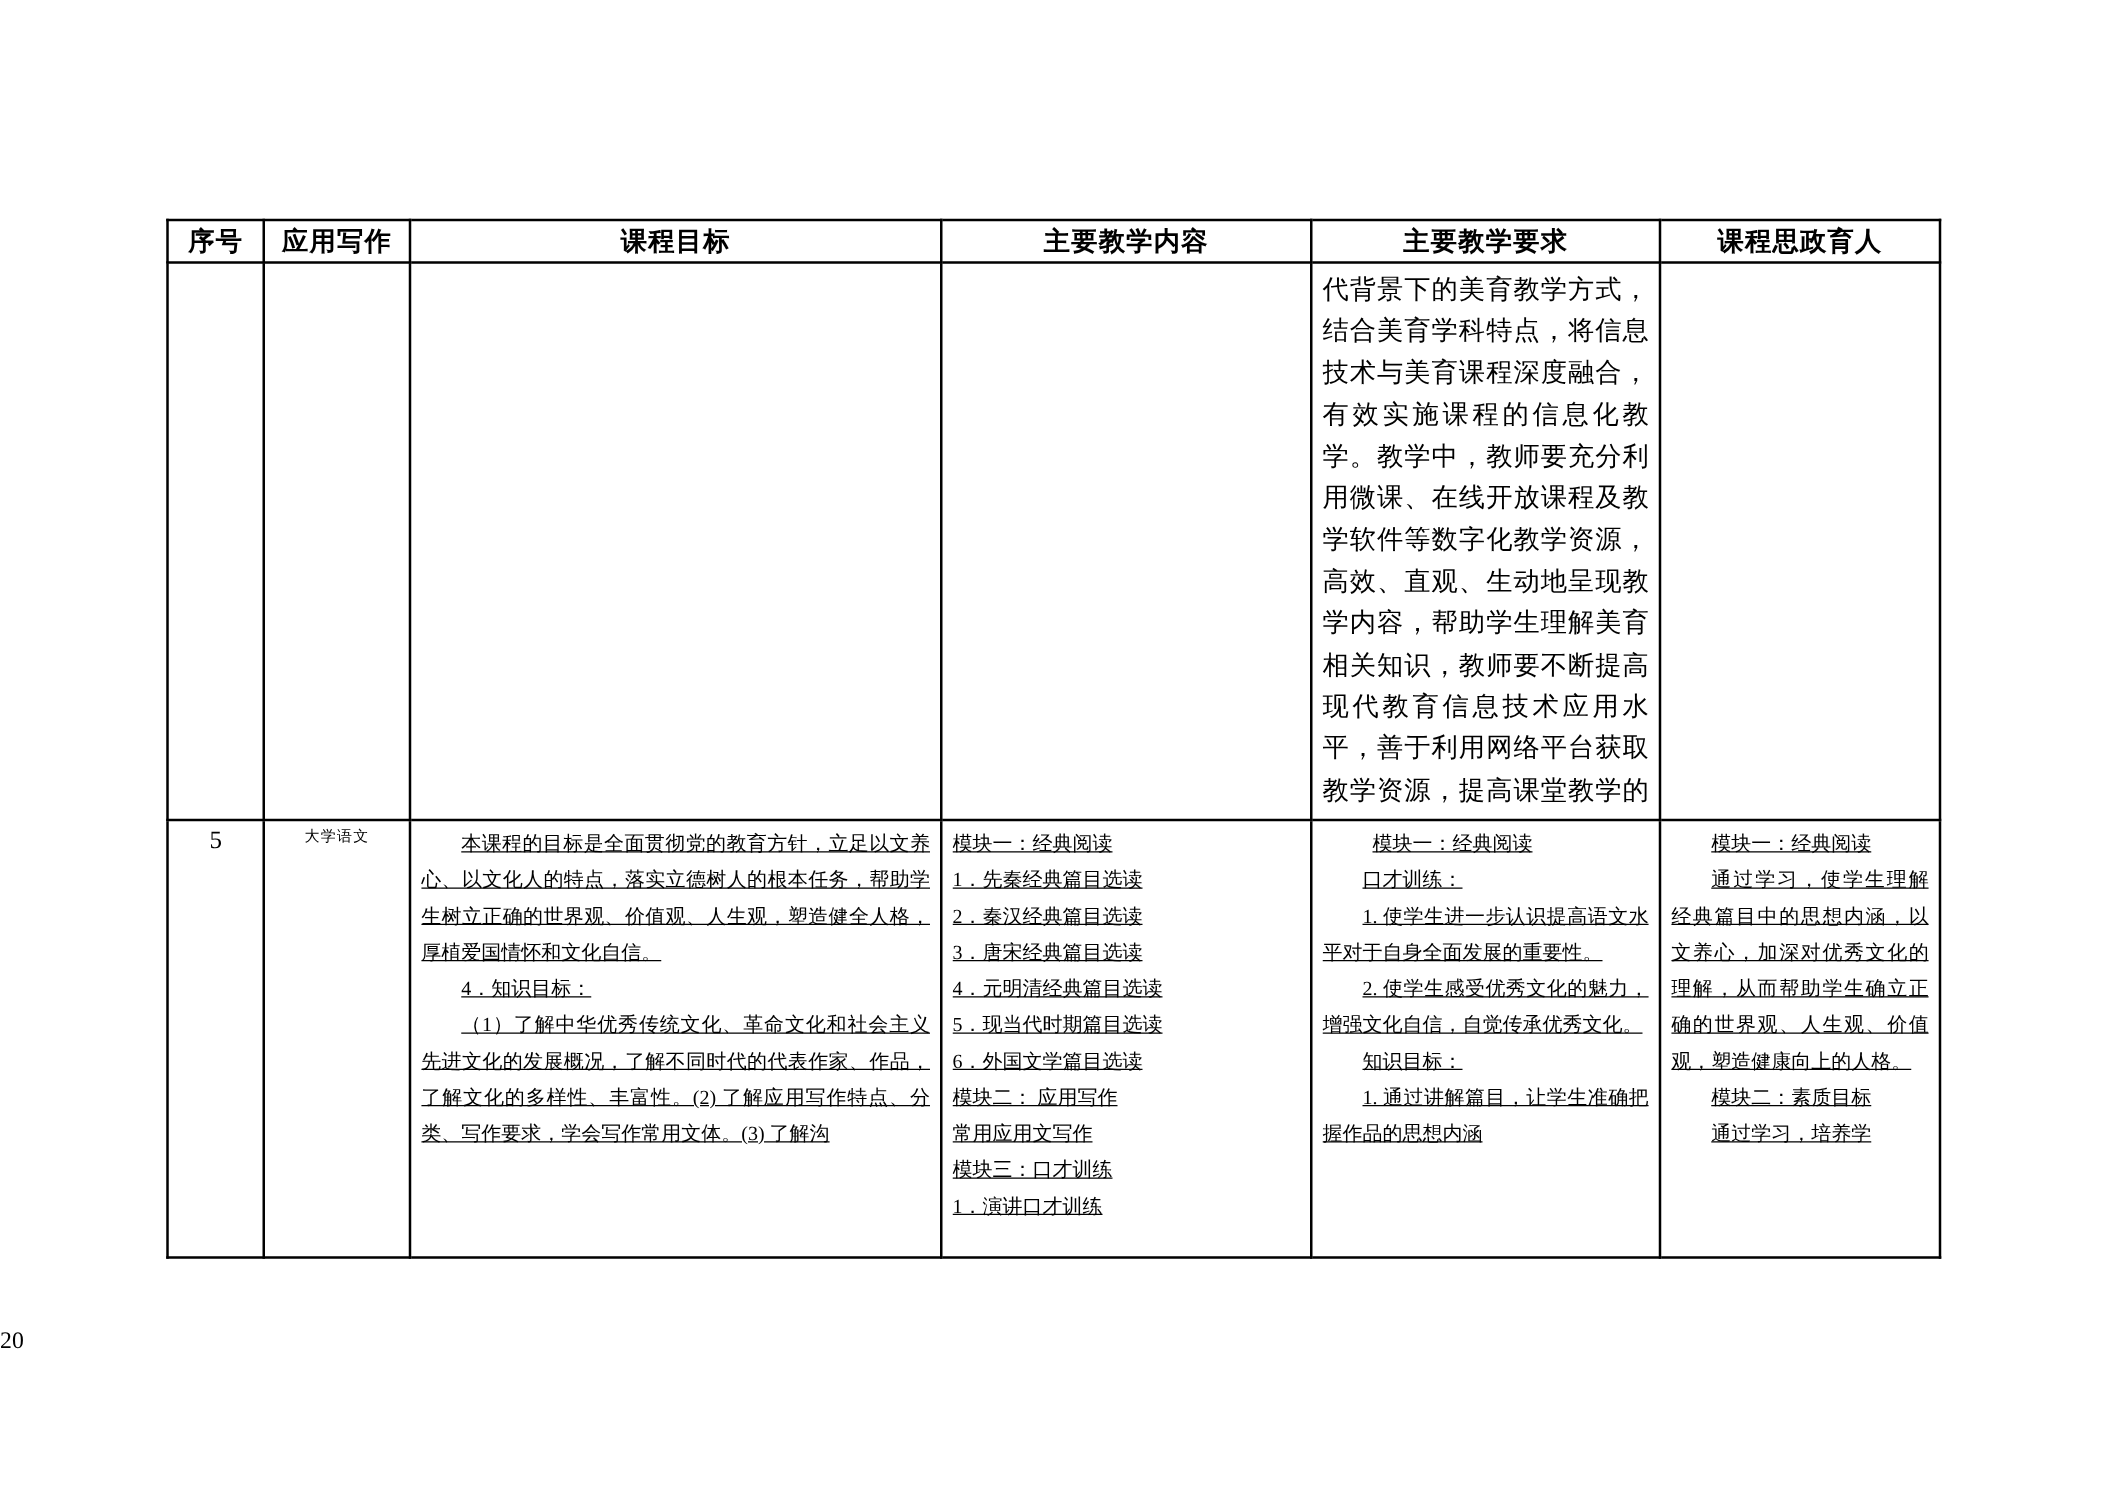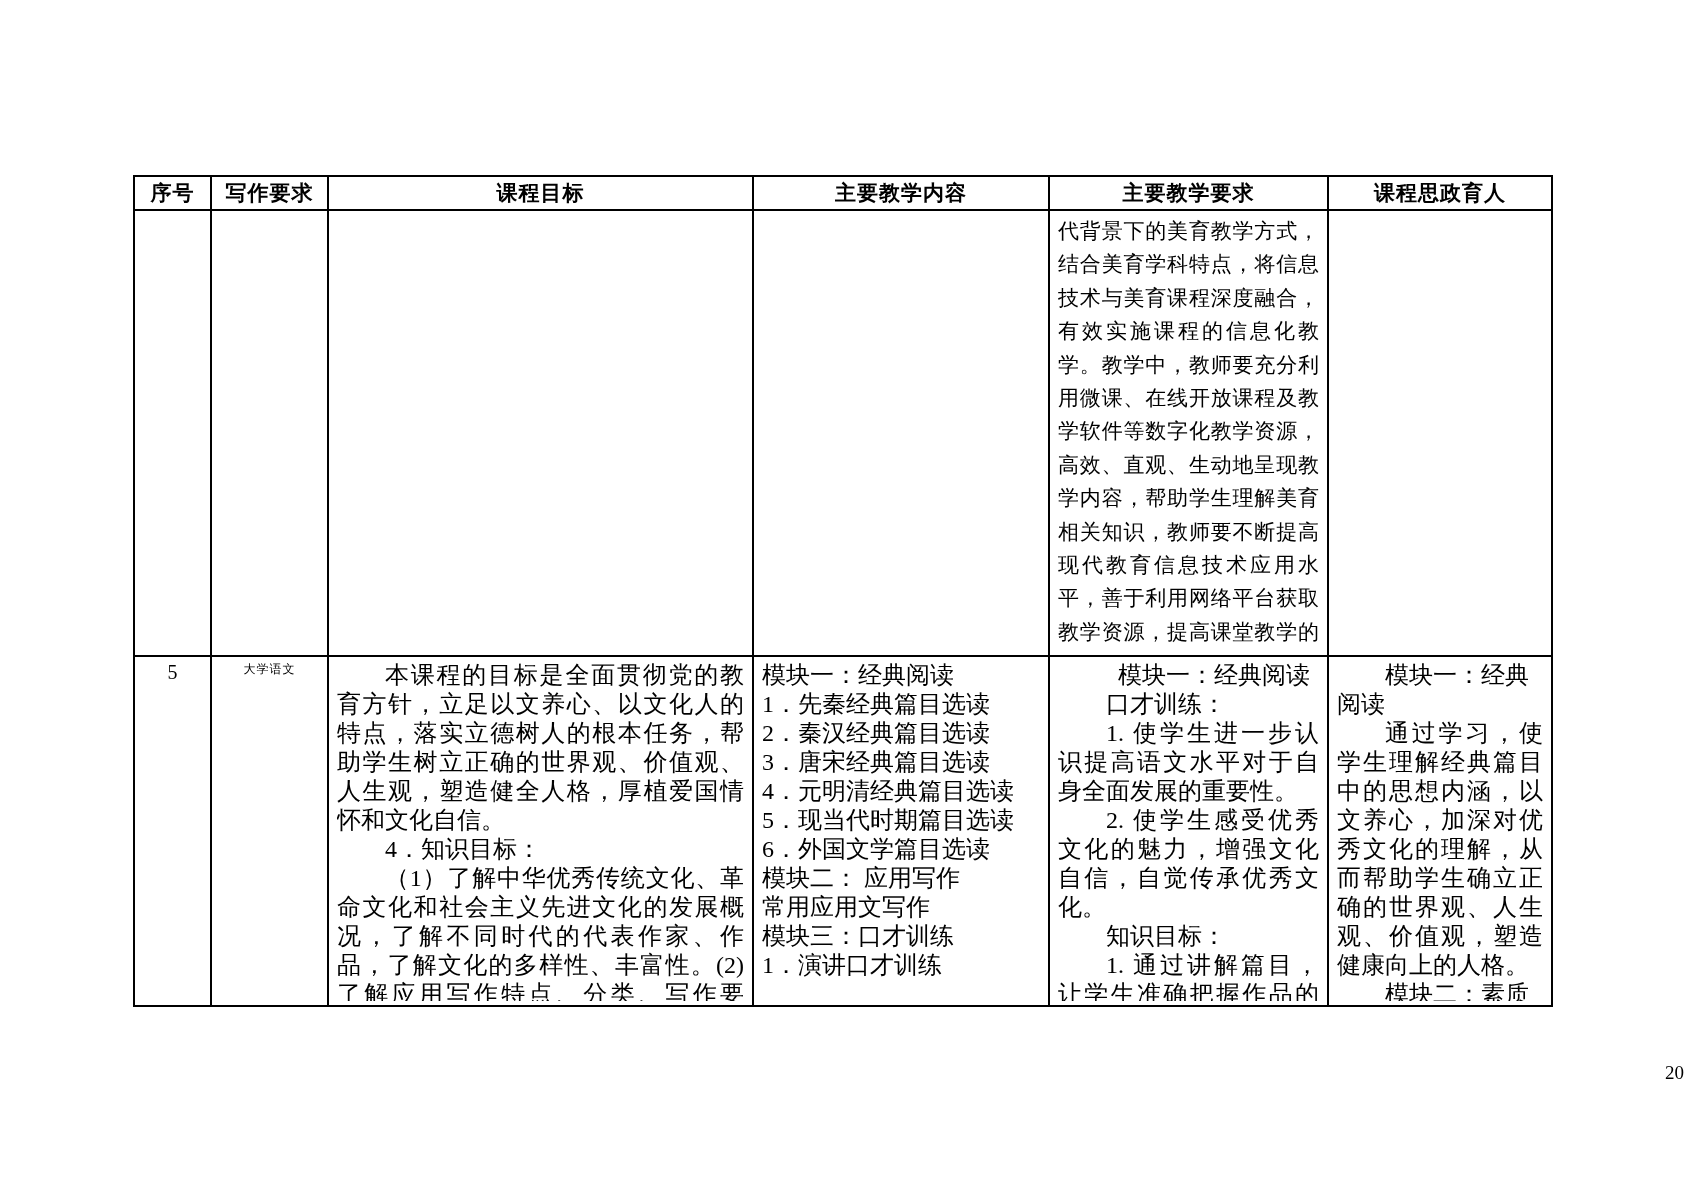--- a/index.html
+++ b/index.html
@@ -32,51 +32,51 @@
   .clip-r1 { height: 436px; overflow: hidden; }
   .clip-r2 { height: 340px; overflow: hidden; }
 
   
   .r1-req {
     font-size: 21px; line-height: 33.4px;
     text-align: justify; text-justify: inter-ideograph;
   }
 
   
-  .t2 { font-size: 24px; line-height: 29px; }
+  .t2 { font-size: 16px; line-height: 29px; text-decoration: underline; }
   .just { text-align: justify; text-justify: inter-ideograph; }
   .ind2 { text-indent: 2em; }
   .ind25 { text-indent: 2.5em; }
   .center-cell { text-align: center; vertical-align: middle; }
   .seq-cell { font-size: 20px; }
   .course-name { font-size: 12px; letter-spacing: 1px; }
 
   .page-number {
     position: absolute; left: 0; top: 1062px; width: 1684px;
-    text-align: right; font-size: 19px;
+    text-align: left; font-size: 19px;
   }
 </style>
 </head>
 <body>
 
 <div class="page">
 
   <table class="course-table">
     <colgroup>
       <col style="width:77px">
       <col style="width:117px">
       <col style="width:425px">
       <col style="width:296px">
       <col style="width:279px">
       <col style="width:224px">
     </colgroup>
     <thead>
       <tr>
         <th>序号</th>
-        <th>写作要求</th>
+        <th>应用写作</th>
         <th>课程目标</th>
         <th>主要教学内容</th>
         <th>主要教学要求</th>
         <th>课程思政育人</th>
       </tr>
     </thead>
     <tbody>
       <tr>
         <td class="cell"></td>
         <td class="cell"></td>

